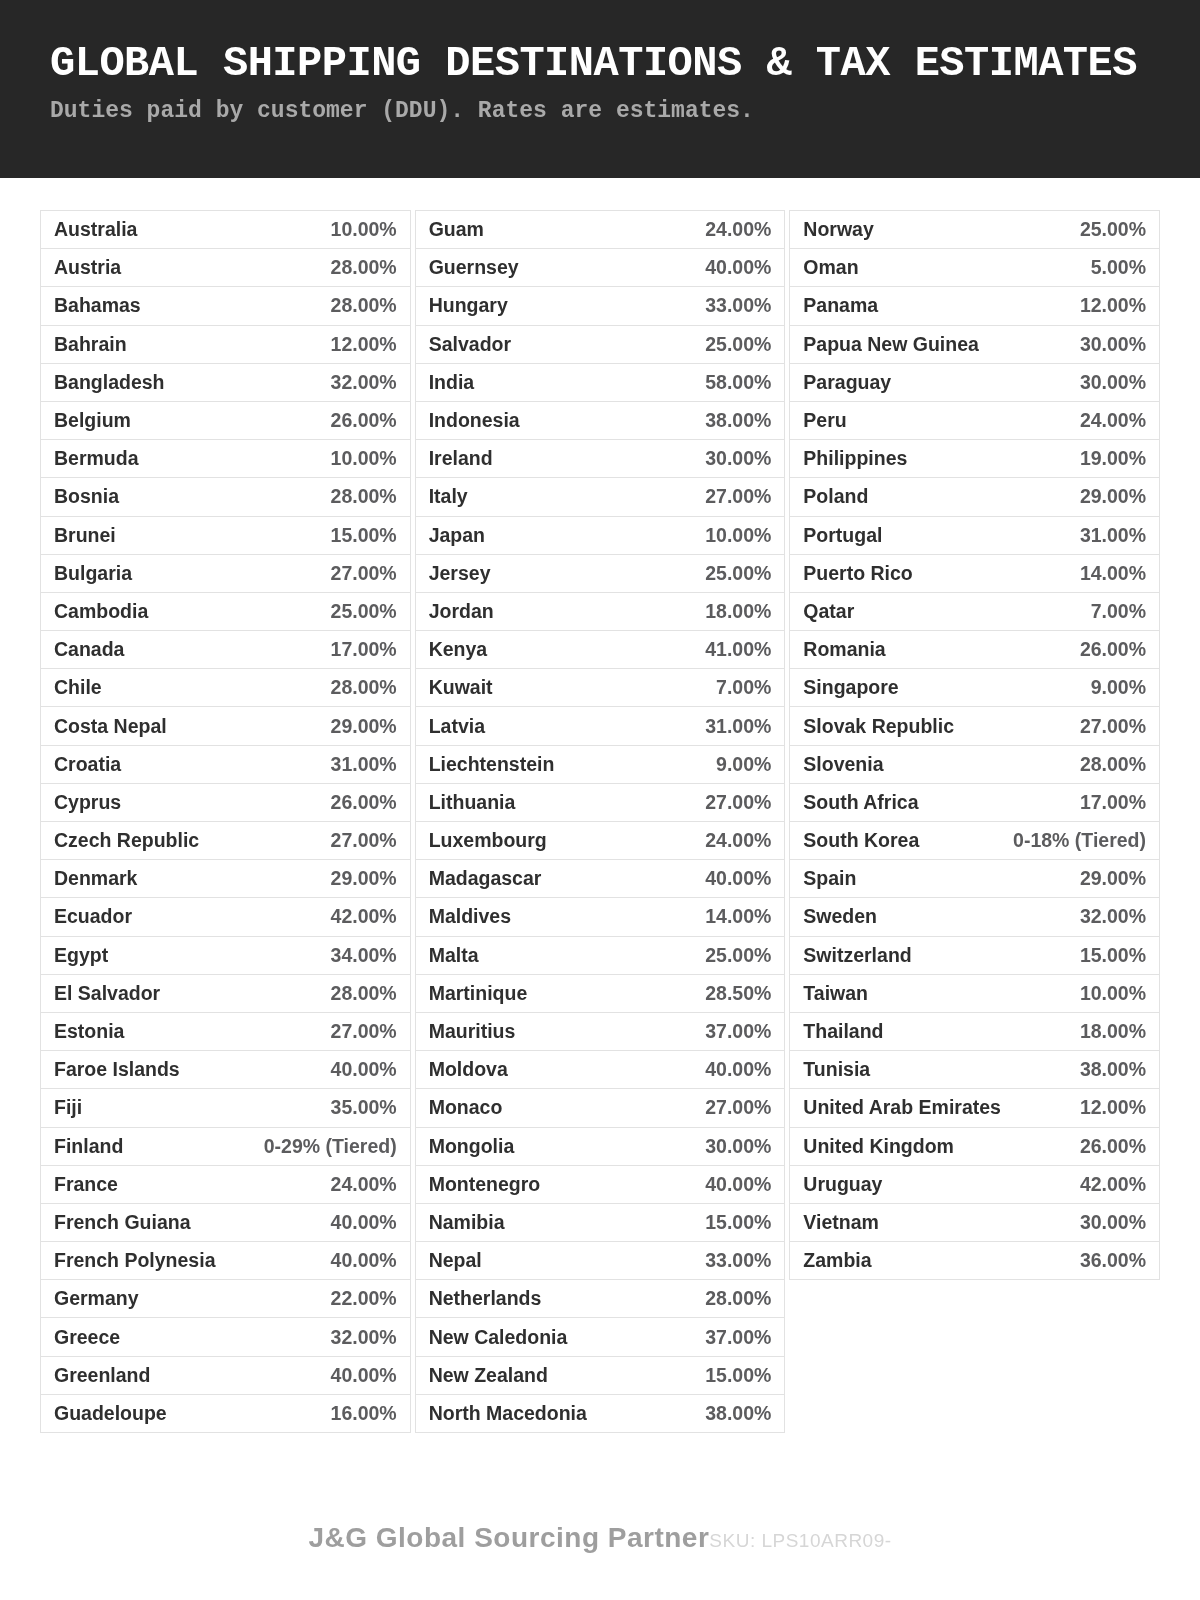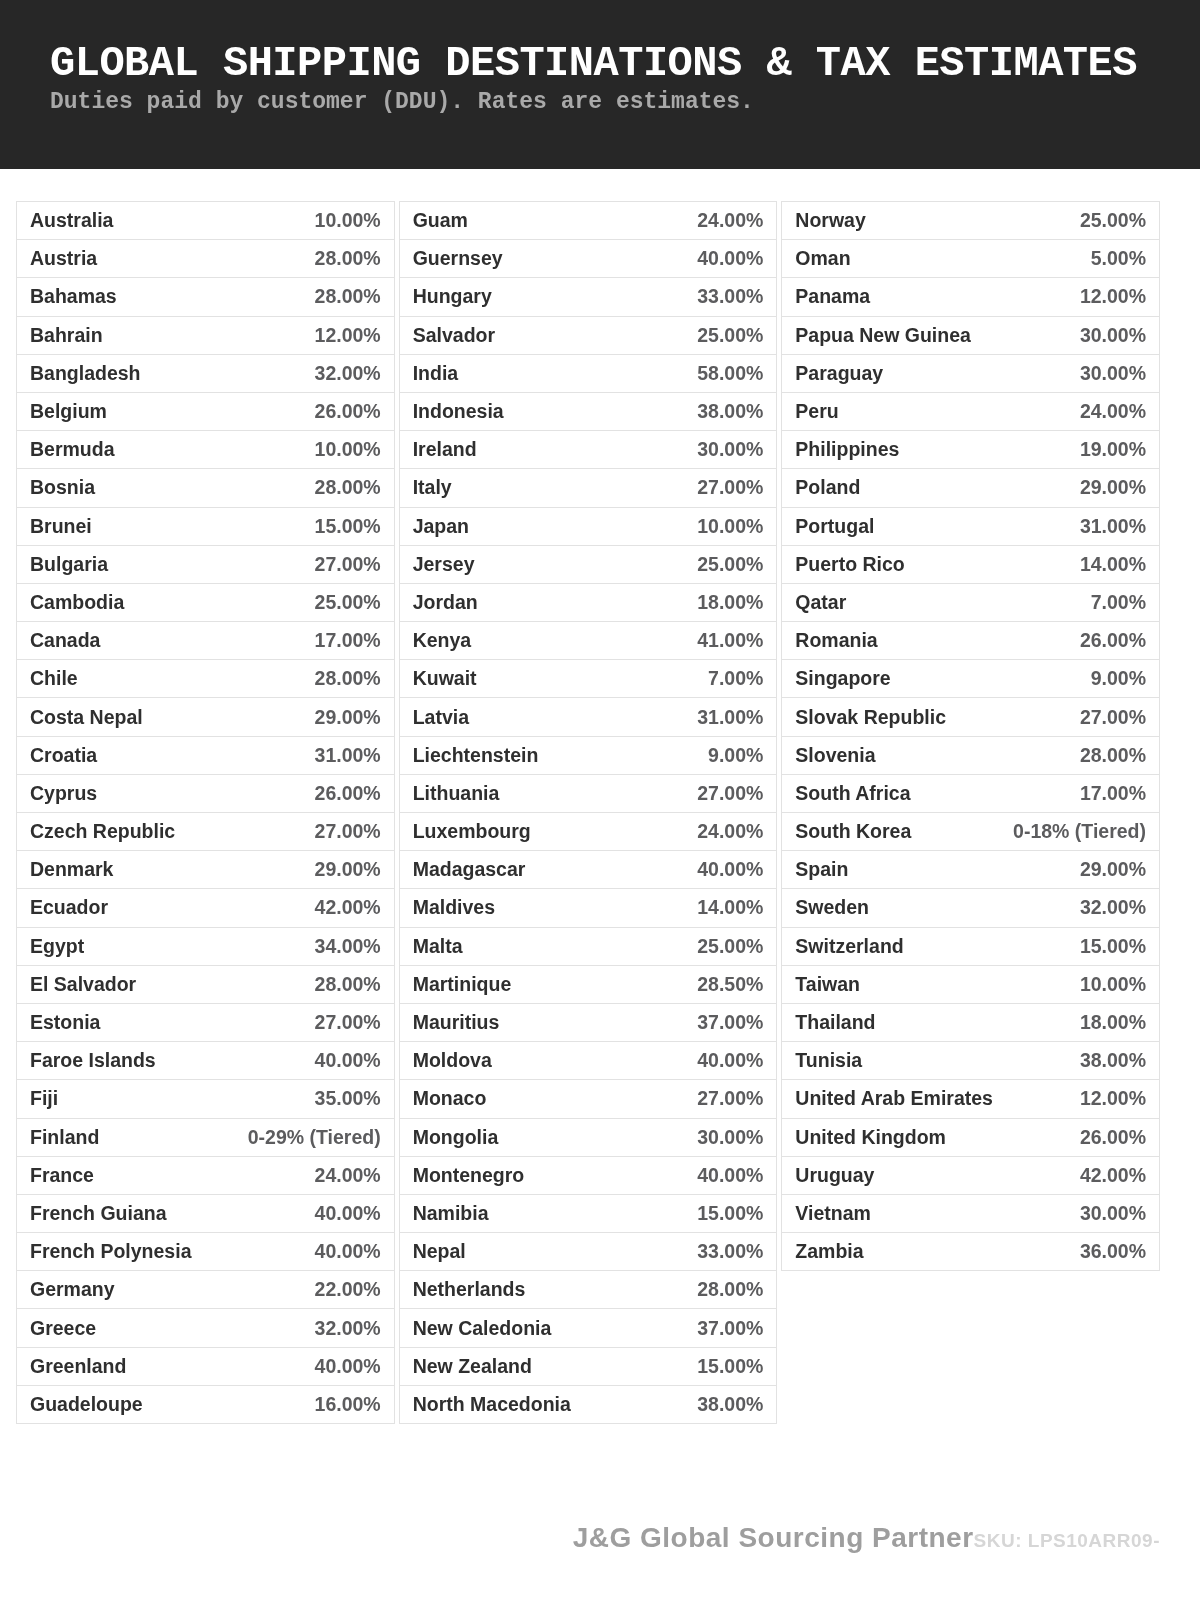--- a/index.html
+++ b/index.html
@@ -33,26 +33,26 @@
     color:var(--title-text);
     font-size:42px;
     font-weight:700;
     letter-spacing:-0.5px;
     white-space:nowrap;
   }
   .header .subtitle{
     color:var(--subtitle-text);
     font-size:23px;
     font-weight:700;
-    margin-top:1px;
+    margin-top:10px;
   }
   .table-area{
     display:flex;
     gap:4px;
-    padding:32px 40px 0 16px;
+    padding:32px 40px 0 40px;
     align-items:flex-start;
   }
   .column{
     flex:1 1 0;
     background:var(--row-bg);
     border:1px solid var(--row-border);
     border-bottom:none;
   }
   .row{
     display:flex;
@@ -72,34 +72,34 @@
   .rate{
     color:var(--rate-text);
     font-size:19.5px;
     font-weight:700;
     white-space:nowrap;
     text-align:right;
   }
   .footer{
     margin-top:auto;
     display:flex;
-    justify-content:flex-end;
+    justify-content:center;
     align-items:baseline;
     padding:0 40px 46px 40px;
   }
   .brand{
     color:var(--brand-text);
     font-size:28px;
     font-weight:700;
     letter-spacing:0.5px;
   }
   .sku{
     color:var(--sku-text);
     font-size:19px;
-    font-weight:700;
+    font-weight:400;
     letter-spacing:0.5px;
     margin-top:12px;
   }
 </style>
 </head>
 <body>
 
 <div class="header">
   <div class="title">GLOBAL SHIPPING DESTINATIONS &amp; TAX ESTIMATES</div>
   <div class="subtitle">Duties paid by customer (DDU). Rates are estimates.</div>

